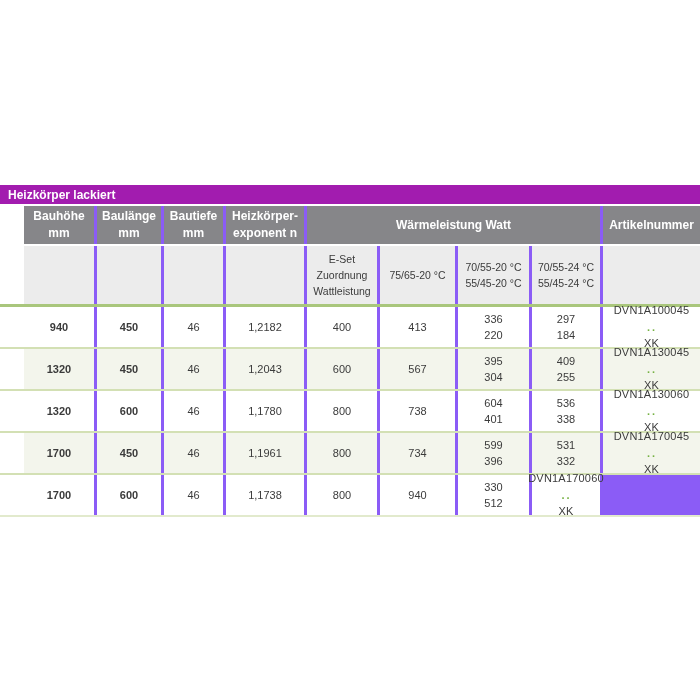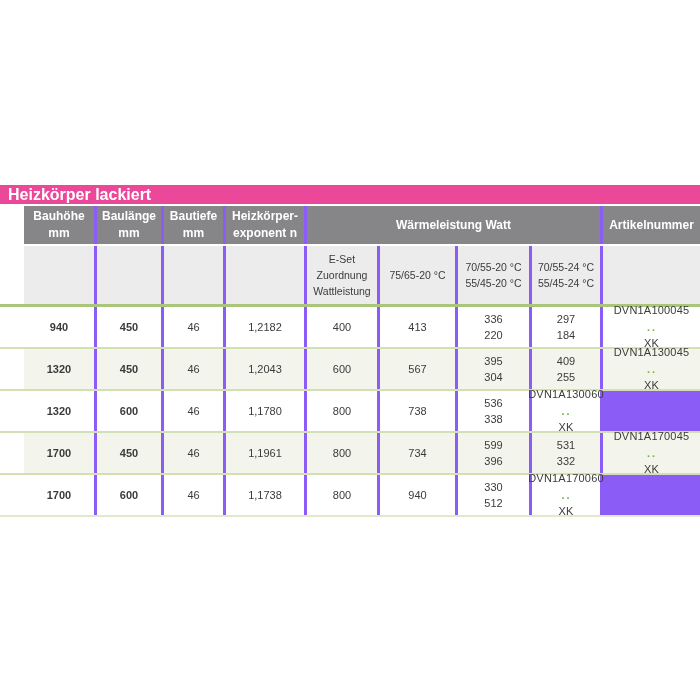--- a/index.html
+++ b/index.html
@@ -8,22 +8,22 @@
     width: 700px; height: 700px;
     font-family: "Liberation Sans", sans-serif;
     color: #3b3b3b;
     position: relative;
     overflow: hidden;
   }
   .page { width: 700px; height: 700px; position: relative; background: #ffffff; }
   .spec-table { position: absolute; left: 0; top: 185px; width: 700px; }
 
   .title-bar {
-    height: 19px; background: #ec4899; color: #ffffff;
-    font-size: 16px; font-weight: bold;
+    height: 19px; background: #a21caf; color: #ffffff;
+    font-size: 12px; font-weight: bold;
     display: flex; align-items: center; padding-left: 8px;
     margin-bottom: 2px;
   }
 
   .grid {
     display: grid;
     grid-template-columns: 70px 64px 59px 78px 70px 75px 71px 68px 1fr;
     column-gap: 3px;
     background: #8b5cf6;
     margin-left: 24px;
@@ -175,20 +175,24 @@
     <div class="sep"></div>
 
     <div class="grid data-row">
       <div class="cell b">1320</div>
       <div class="cell b">600</div>
       <div class="cell">46</div>
       <div class="cell">1,1780</div>
       <div class="cell">800</div>
       <div class="cell">738</div>
       <div class="cell">
+        <span>604</span>
+        <span>401</span>
+      </div>
+      <div class="cell">
         <span>536</span>
         <span>338</span>
       </div>
       <div class="cell artikel">
         <span>DVN1A130060</span>
         <span class="dots">..</span>
         <span>XK</span>
       </div>
     </div>
     <div class="sep"></div>

